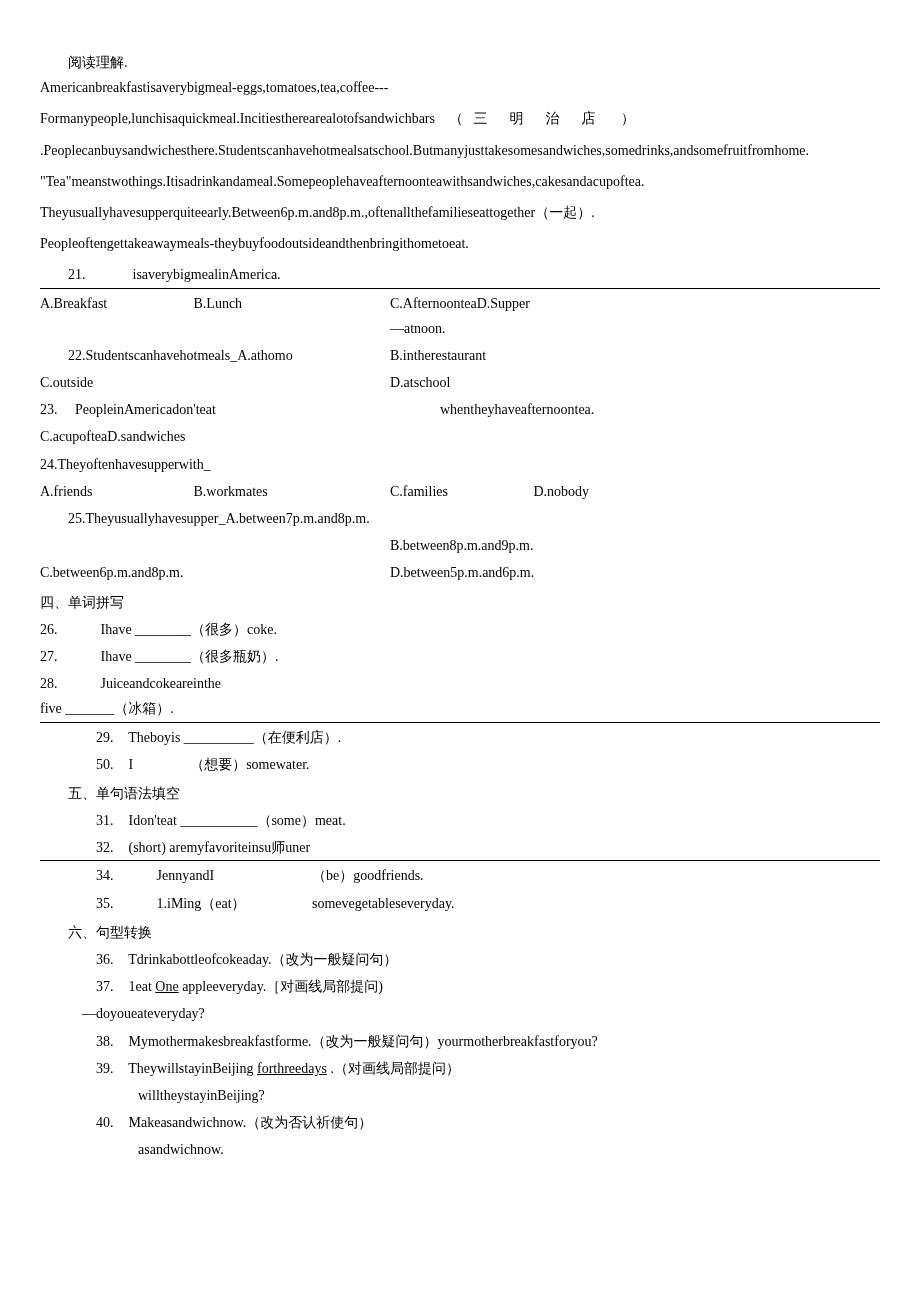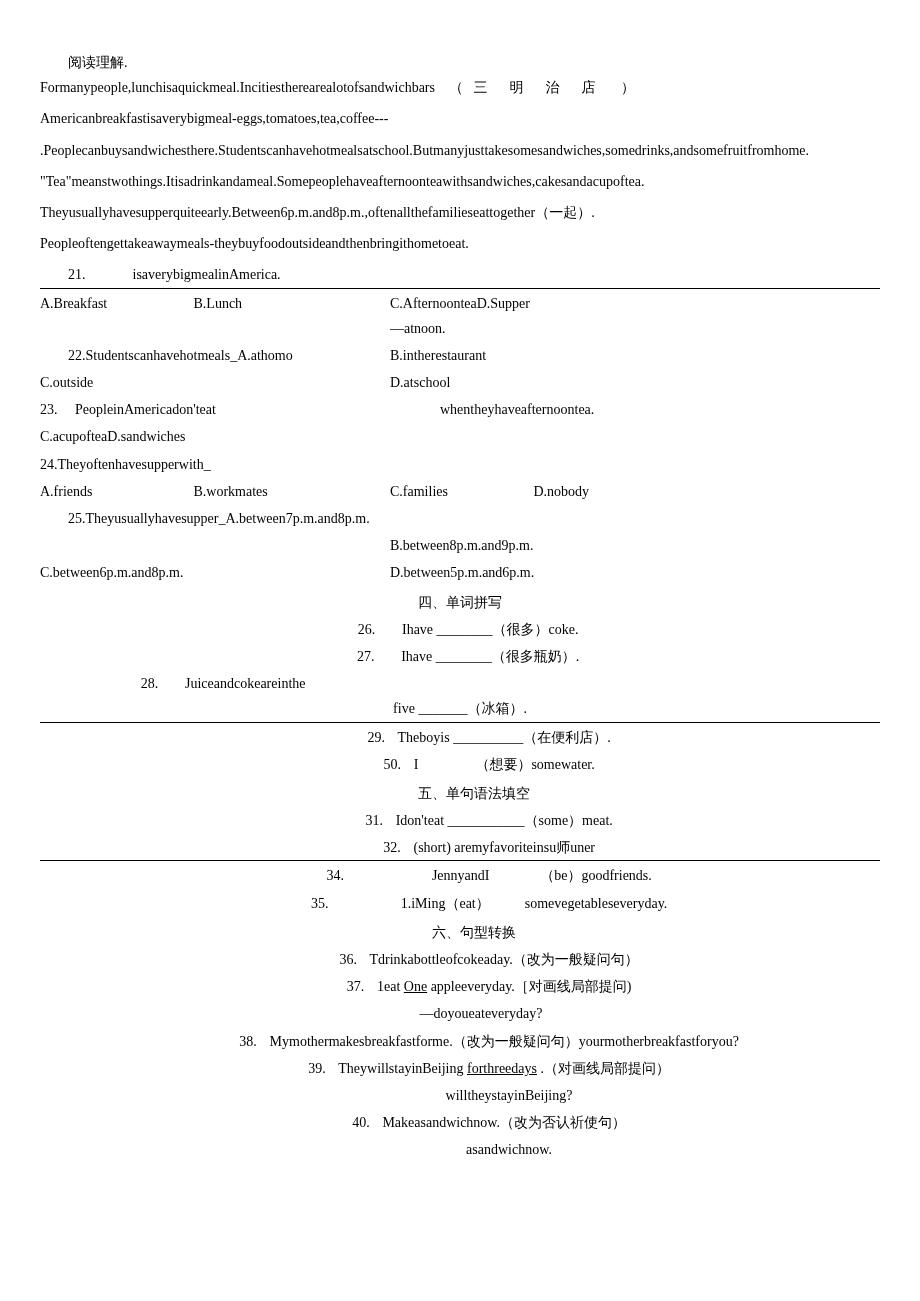--- a/index.html
+++ b/index.html
@@ -19,34 +19,34 @@
   .col-l { width: 350px; }
   .col-r { flex: 1; }
   .opt { display: inline-block; }
   .opt-a { width: 150px; }
   .opt-b { width: 140px; }
   .underline-solid { border-bottom: 1px solid #000; display: block; }
   .underline-inline { text-decoration: underline; }
   .sp { letter-spacing: 22px; }
   .num { display: inline-block; width: 50px; }
   .qline { margin-top: 2px; }
-  .section { margin: 4px 0; text-align: center; }
+  .section { margin: 4px 0; }
 </style>
 </head>
 <body>
 
 <div>
   <div class="indent">阅读理解.</div>
+  <div class="passage">Americanbreakfastisaverybigmeal-eggs,tomatoes,tea,coffee---</div>
   <div class="passage">
     <span>Formanypeople,lunchisaquickmeal.Incitiestherearealotofsandwichbars</span>&nbsp;&nbsp;&nbsp;
     <span>（</span>&nbsp;&nbsp;
     <span class="sp">三明治店</span>
     <span>）</span>
   </div>
-  <div class="passage">Americanbreakfastisaverybigmeal-eggs,tomatoes,tea,coffee---</div>
   <div class="passage">.Peoplecanbuysandwichesthere.Studentscanhavehotmealsatschool.Butmanyjusttakesomesandwiches,somedrinks,andsomefruitfromhome.</div>
   <div class="passage">"Tea"meanstwothings.Itisadrinkandameal.Somepeoplehaveafternoonteawithsandwiches,cakesandacupoftea.</div>
   <div class="passage">Theyusuallyhavesupperquiteearly.Between6p.m.and8p.m.,oftenallthefamilieseattogether（一起）.</div>
   <div class="passage">Peopleoftengettakeawaymeals-theybuyfoodoutsideandthenbringithometoeat.</div>
 
   <div class="underline-solid">
     <span class="indent" style="display:inline-block">21.</span>
     <span style="display:inline-block; width:40px;"></span>
     <span>isaverybigmealinAmerica.</span>
   </div>

